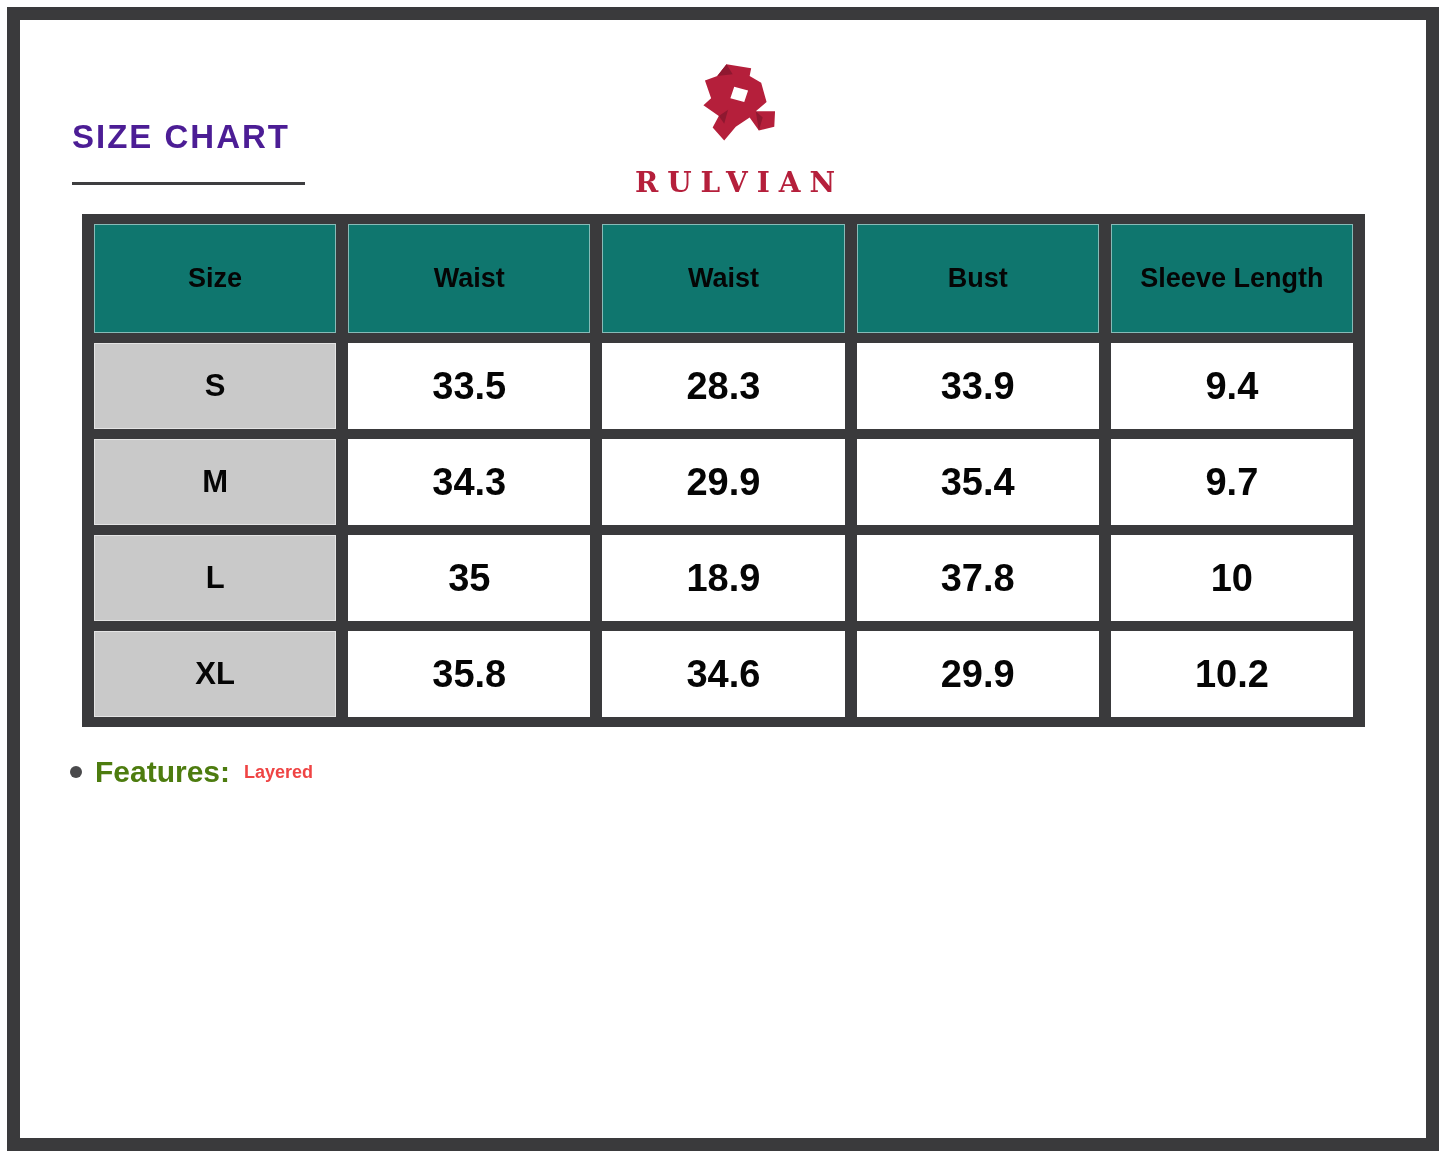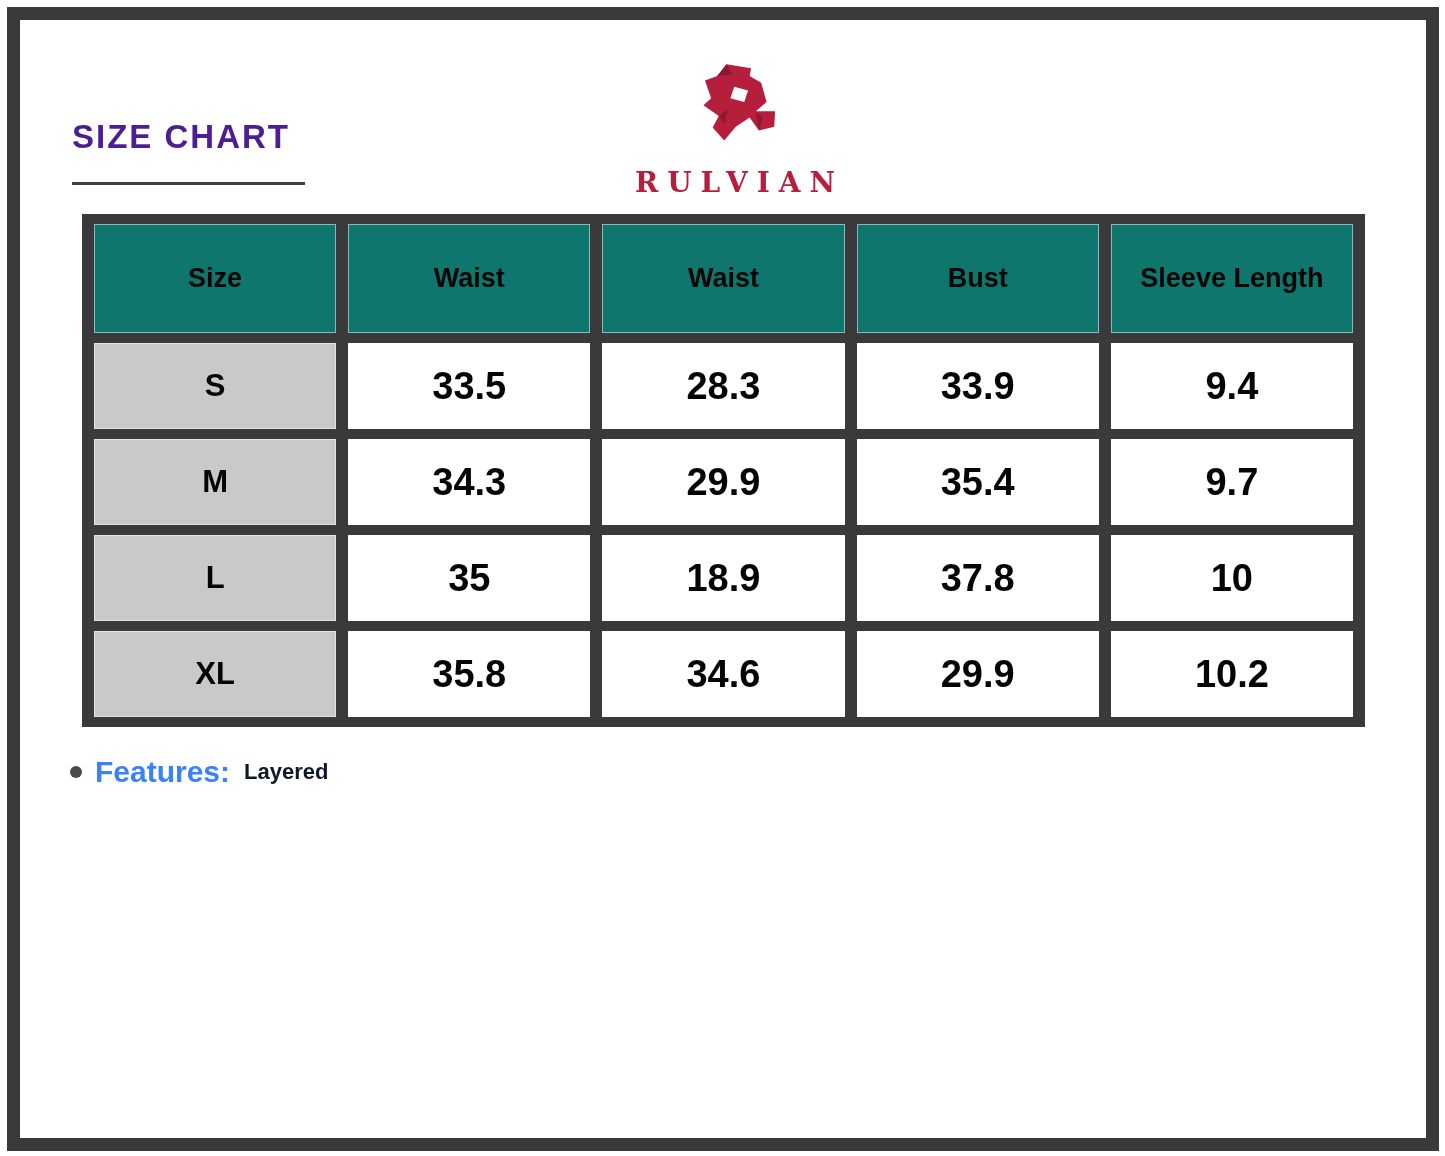--- a/index.html
+++ b/index.html
@@ -115,28 +115,28 @@
     width: 12px;
     height: 12px;
     border-radius: 50%;
     background: #4a4a4c;
     margin-right: 13px;
     flex: 0 0 auto;
   }
   .detail-label {
     font-size: 30px;
     font-weight: bold;
-    color: #3b82f6;
+    color: #4d7c0f;
     margin-right: 14px;
     white-space: nowrap;
   }
   .detail-value {
-    font-size: 22px;
-    font-weight: bold;
-    color: #0f172a;
+    font-size: 18px;
+    font-weight: bold;
+    color: #ef4444;
     white-space: nowrap;
   }
 </style>
 </head>
 <body>
 
 <div class="page">
   <div class="frame"></div>
 
   <div class="title">SIZE CHART</div>

